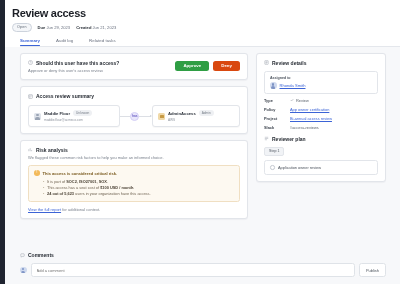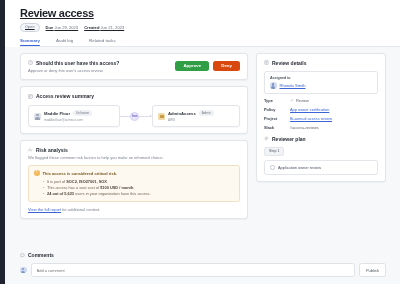--- a/index.html
+++ b/index.html
@@ -8,21 +8,21 @@
     font-family: "Liberation Sans", sans-serif;
     background: #ffffff;
     font-size: 5px;
     color: #1f2328;
     overflow: hidden;
   }
   .page { position: relative; width: 400px; height: 284px; background:#fff; display:flex; flex-direction:column; }
   .leftrail { position:absolute; left:0; top:0; width:5px; height:284px; background:#1f2430; }
 
   
-  .header { padding: 7px 0 0 20px; text-decoration: underline; }
+  .header { padding: 7px 0 0 12px; }
   .page-title { font-size: 11px; font-weight: 700; letter-spacing:-0.3px; color:#1c1f26; }
   .meta-row { display:flex; align-items:center; gap:6px; margin-top:4px; }
   .status-pill {
     font-size:3.6px; padding:1.4px 4px; border-radius:7px;
     border:0.5px solid #cdd3dc; background:#f4f6f9; color:#5d6673; letter-spacing:0.2px;
   }
   .meta-item { font-size:4.1px; color:#6b7280; white-space:nowrap; }
   .meta-item b { color:#2b3139; font-weight:700; }
 
   .tabs { display:flex; gap:16px; margin:6px 0 0 20px; border-bottom:0.5px solid #e4e7ec; padding-right:20px; }

